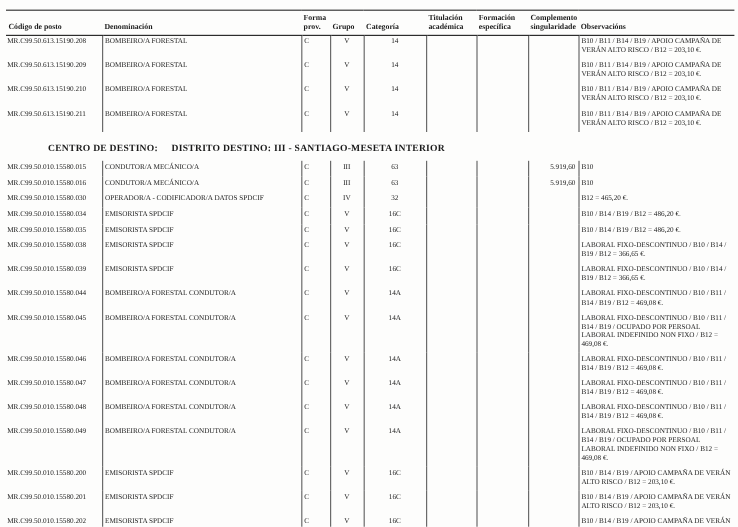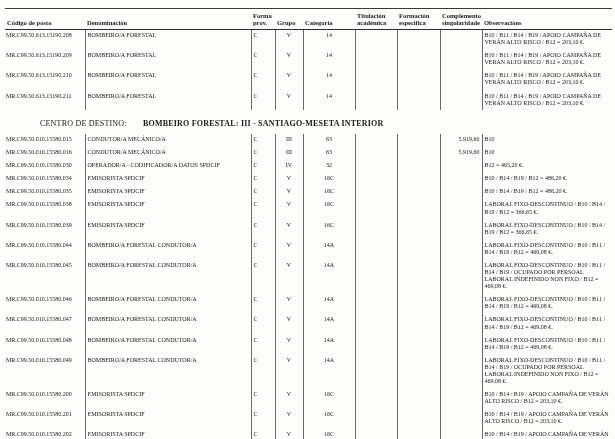--- a/index.html
+++ b/index.html
@@ -47,21 +47,21 @@
   .col8 { width: 130px; }
   td.col3, td.col4 { text-align: center; }
   td.col7 { text-align: right; }
   tr.section-row td {
     border: none;
     padding: 9px 0 5px 35px;
   }
   .sec-label {
     display: inline-block;
     width: 103px;
-    font-weight: normal;
+    font-weight: bold;
     font-size: 8px;
     letter-spacing: 0.2px;
   }
   .sec-value {
     font-weight: bold;
     font-size: 8px;
     letter-spacing: 0.2px;
   }
 </style>
 </head>
@@ -125,21 +125,21 @@
           <td class="col1">BOMBEIRO/A FORESTAL</td>
           <td class="col2">C</td>
           <td class="col3">V</td>
           <td class="col4">14</td>
           <td class="col5"></td>
           <td class="col6"></td>
           <td class="col7"></td>
           <td class="col8">B10 / B11 / B14 / B19 / APOIO CAMPAÑA DE VERÁN ALTO RISCO / B12 = 203,10 €.</td>
         </tr>
         <tr class="section-row">
-          <td colspan="9"><span class="sec-label">CENTRO DE DESTINO:</span><span class="sec-value">BOMBEIRO FORESTAL: III - SANTIAGO-MESETA INTERIOR</span></td>
+          <td colspan="9"><span class="sec-label">CENTRO DE DESTINO:</span><span class="sec-value">DISTRITO DESTINO: III - SANTIAGO-MESETA INTERIOR</span></td>
         </tr>
         <tr class="data-row">
           <td class="col0">MR.C99.50.010.15580.015</td>
           <td class="col1">CONDUTOR/A MECÁNICO/A</td>
           <td class="col2">C</td>
           <td class="col3">III</td>
           <td class="col4">63</td>
           <td class="col5"></td>
           <td class="col6"></td>
           <td class="col7">5.919,60</td>

